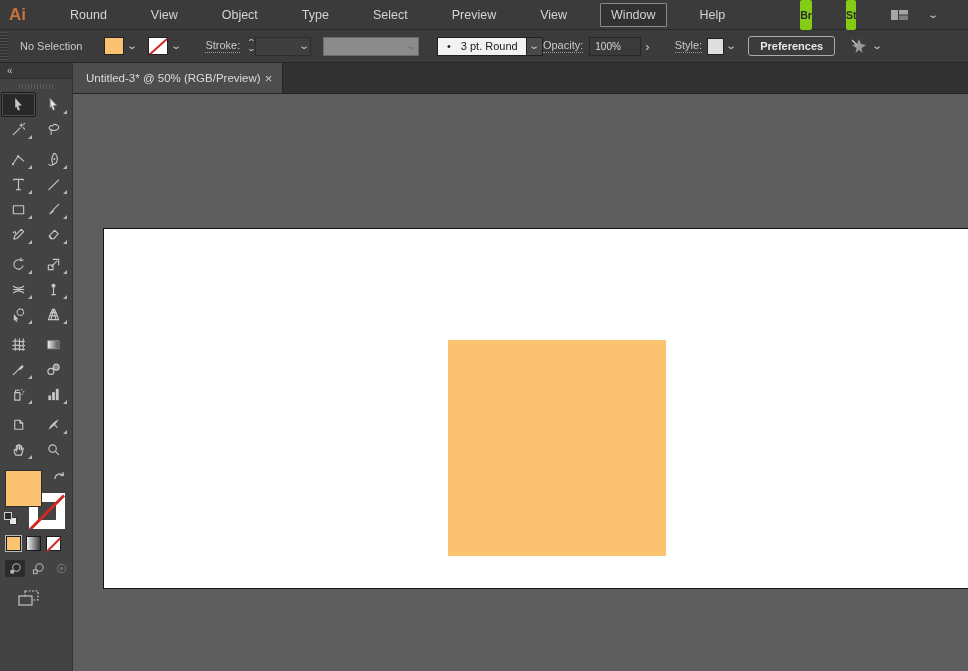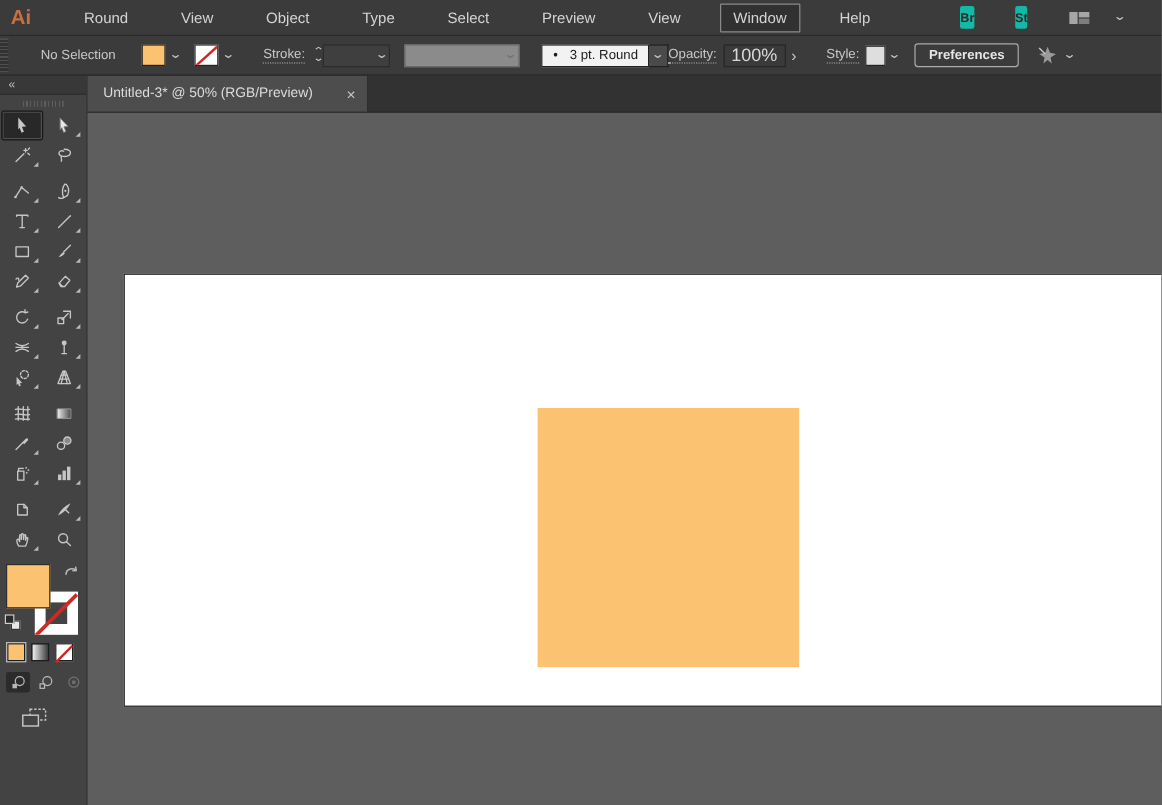--- a/index.html
+++ b/index.html
@@ -7,29 +7,29 @@
     font-family:"Liberation Sans","DejaVu Sans",sans-serif; }
   .app { width:968px; height:671px; display:flex; flex-direction:column; position:relative; }
 
   
   .menubar { height:30px; background:#3B3B3B; display:flex; align-items:center;
     border-bottom:1px solid #2A2A2A; flex:0 0 30px;gap:16px; }
   .ai-logo { color:#C9703C; font-weight:bold; font-size:17px; margin:0 14px 0 9px; letter-spacing:0; }
   .menu-item { color:#D4D4D4; font-size:12.5px; padding:4px 10px; margin:0 3px; border:1px solid transparent; }
   .menu-item.hl { border:1px solid #8A8A8A; background:#313131; border-radius:1px; }
   .mb-sep { width:1px; height:16px; background:#555; margin:0 10px; }
-  .sq-btn { width:20px; height:19px; background:#14b8a6; color:#2B2B2B; font-size:10.5px; font-weight:bold;
+  .sq-btn { width:20px; height:30px; background:#84cc16; color:#2B2B2B; font-size:10.5px; font-weight:bold;
     display:flex; align-items:center; justify-content:center; border-radius:2px; margin:12px 9px; }
   .ws-icon { display:inline-flex; margin-left:10px; }
   .chev { color:#C9C9C9; font-size:10px; line-height:10px; display:inline-block; transform:scaleX(1.4); }
   .gpu { margin-left:22px; opacity:.75; display:inline-flex; align-items:center; }
 
   
   .cbar { height:33px; background:#3B3B3B; border-bottom:1px solid #262626; display:flex; align-items:center;
-    position:relative; flex:0 0 33px; padding-left:28px; }
+    position:relative; flex:0 0 33px; padding-left:14px; }
   .cbar-grip { position:absolute; left:0; top:2px; bottom:2px; width:7px;
     background:repeating-linear-gradient(0deg,#4e4e4e 0 1px,#323232 1px 3px); }
   .lbl { color:#C9C9C9; font-size:11px; }
   .dotted { border-bottom:1px dotted #9A9A9A; padding-bottom:1px;text-align:center; }
   .swatch { width:20px; height:18px; border:1px solid #222; position:relative; background:#fff; }
   .none-diag { position:absolute; inset:0; overflow:hidden; }
   .none-diag::after { content:""; position:absolute; left:-3px; right:-3px; top:50%;
     border-top:2px solid #CE2A23; transform:rotate(-42deg); }
   .chv-btn { width:15px; height:18px; display:flex; align-items:center; justify-content:center; }
   .stepper { display:flex; flex-direction:column; align-items:center; margin-left:8px; }
@@ -37,21 +37,21 @@
   .combo { width:56px; height:19px; background:#3F3F3F; border:1px solid #2C2C2C;
     display:flex; align-items:center; justify-content:flex-end; padding-right:2px; }
   .profile-dd { width:96px; height:19px; background:#8B8B8B; border:1px solid #6A6A6A; margin-left:12px;
     display:flex; align-items:center; justify-content:flex-end; padding-right:3px; }
   .profile-dd .chev { color:#6F6F6F; }
   .brush-field { width:90px; height:19px; background:#F2F2F2; border:1px solid #1F1F1F; color:#1B1B1B;
     font-size:11px; display:flex; align-items:center; gap:10px; padding-left:9px; }
   .brush-chv { width:16px; height:19px; background:#4A4A4A; border:1px solid #1F1F1F; border-left:none;
     display:flex; align-items:center; justify-content:center; }
   .field { width:52px; height:19px; background:#3A3A3A; border:1px solid #272727; color:#D8D8D8;
-    font-size:15px; display:flex; align-items:center; padding-left:5px; }
+    font-size:10px; display:flex; align-items:center; padding-left:5px; }
   .arrow-btn { color:#C9C9C9; font-size:13px; padding:0 4px; }
   .style-swatch { width:17px; height:17px; background:#DEDEDE; border:1px solid #222; }
   .ctl-btn { border:1px solid #ABABAB; border-radius:3px; color:#E6E6E6; font-size:11px; font-weight:bold;
     padding:3px 11px; background:transparent; }
 
   
   .lower { flex:1; display:flex; min-height:0; }
   .toolcol { width:73px; background:#434343; border-right:1px solid #333; display:flex; flex-direction:column; }
   .tool-head { height:16px; background:#383838; border-bottom:1px solid #2D2D2D; color:#BDBDBD;
     font-size:10px; padding-left:7px; line-height:15px; }
@@ -94,21 +94,21 @@
   .dmode svg { width:13px; height:13px; stroke:#B9B9B9; fill:none; stroke-width:1.1; }
   .dmode.dim svg { opacity:.38; }
 
   .smode { margin:13px 0 0 18px; }
   .smode svg { width:24px; height:17px; stroke:#C6C6C6; fill:none; stroke-width:1.2; }
 
   
   .rightcol { flex:1; display:flex; flex-direction:column; min-width:0; }
   .tabstrip { height:31px; background:#323232; display:flex; border-bottom:1px solid #252525; flex:0 0 31px; }
   .tab { background:#4D4D4D; color:#DCDCDC; font-size:11.5px; display:flex; align-items:center;
-    gap:28px; padding:0 10px 0 13px; border-right:1px solid #262626; }
+    gap:4px; padding:0 10px 0 13px; border-right:1px solid #262626; }
   .tab-close { color:#C9C9C9; font-size:13px; line-height:13px; }
   .canvas { flex:1; background:#5E5E5E; position:relative; overflow:hidden; }
   .artboard { position:absolute; left:30px; top:134px; width:900px; height:361px;
     background:#fff; border:1px solid #141414; }
   .art-rect { position:absolute; left:375px; top:246px; width:218px; height:216px; }
 </style>
 </head>
 <body>
 
 <div class="app">

